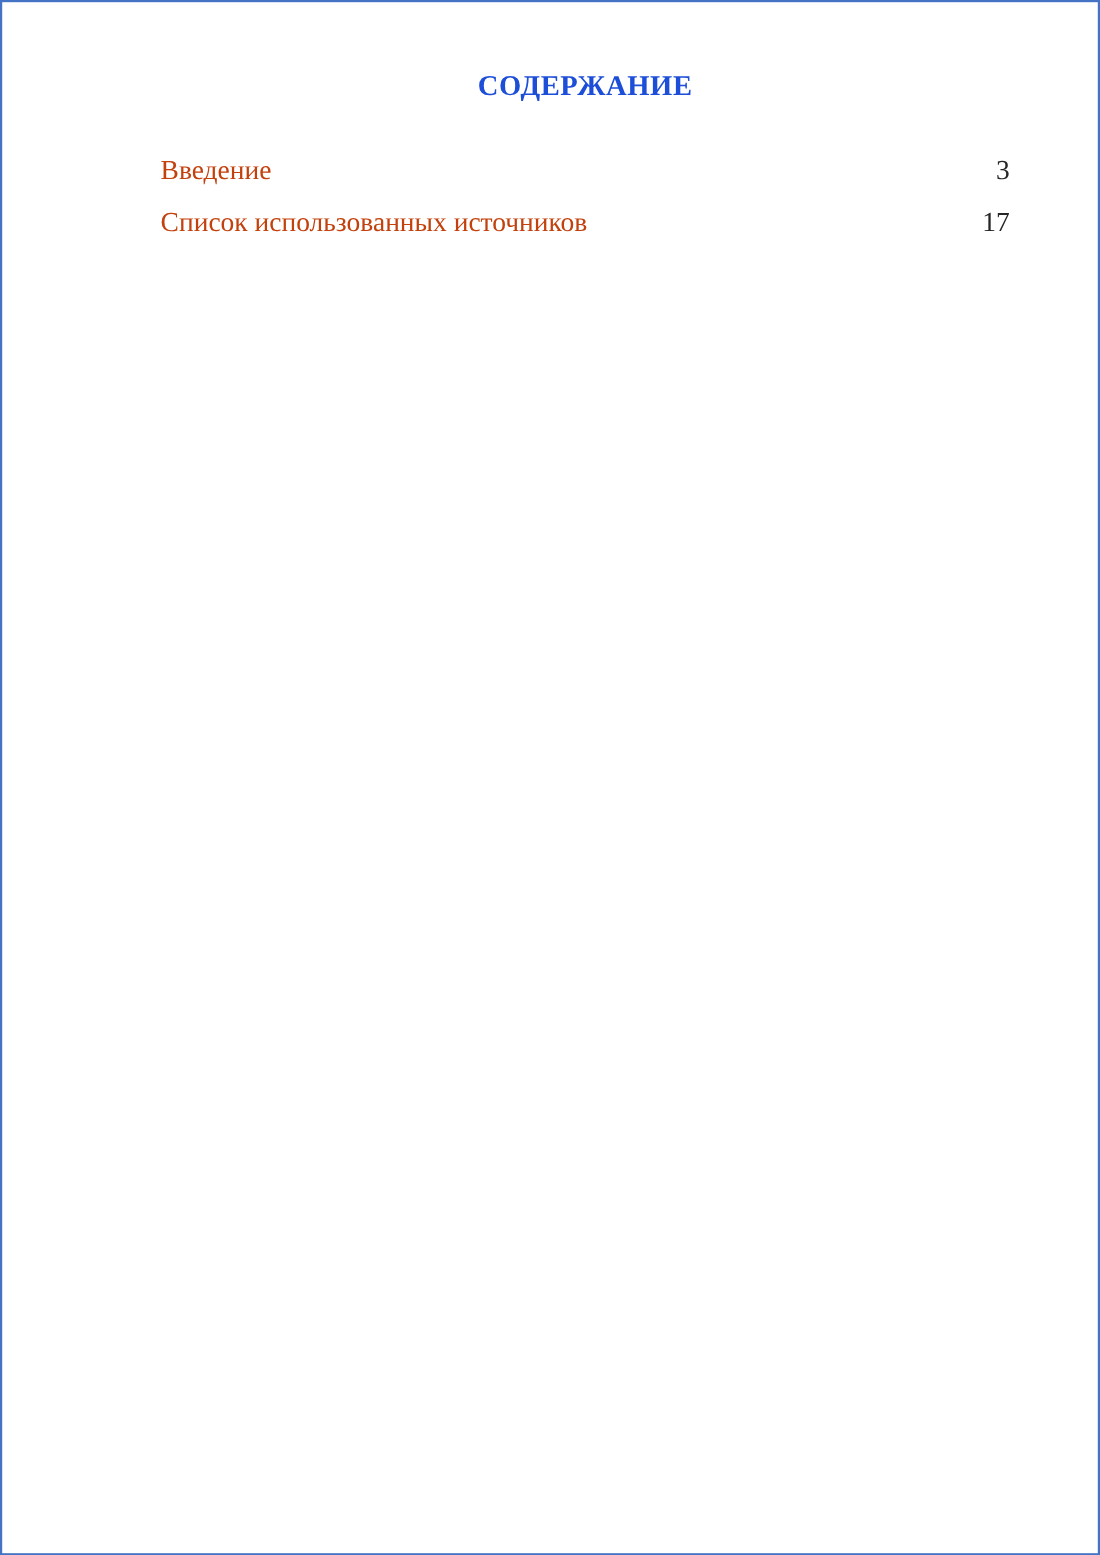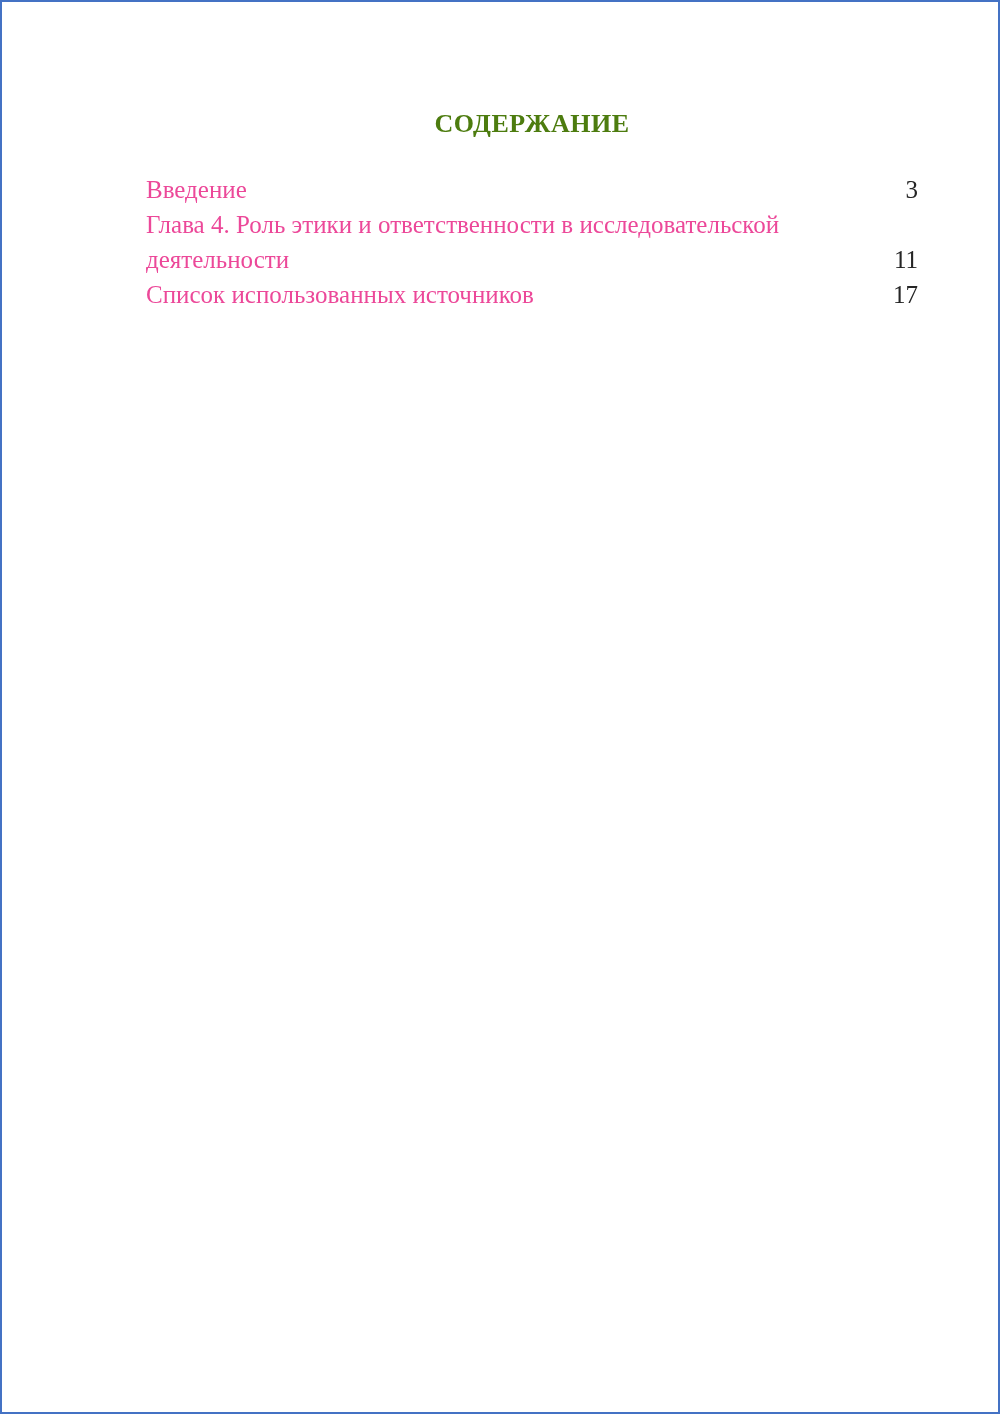--- a/index.html
+++ b/index.html
@@ -12,40 +12,41 @@
     font-family: "Liberation Serif", "DejaVu Serif", serif;
     color: #222222;
     overflow: hidden;
   }
   .page {
     position: relative;
     width: 100%;
     height: 100%;
   }
   .title {
-    margin: 107px 80px 0 144px;
+    margin: 61px 80px 0 144px;
     text-align: center;
     font-size: 26px;
     font-weight: bold;
     line-height: 30px;
     letter-spacing: 0.5px;
-    color: #4d7c0f;
+    color: #1d4ed8;
   }
   .toc {
     margin: 33px 80px 0 144px;
   }
   .toc-row {
     display: flex;
     align-items: flex-end;
     font-size: 25px;
     line-height: 35px;
   }
   .toc-label {
     width: 710px;
-    color: #ec4899;
+    color: #c2410c;
+    margin-top: 12px;
   }
   .toc-page {
     flex: 1;
     text-align: right;
     color: #262626;
   }
 </style>
 </head>
 <body>
 
@@ -56,24 +57,20 @@
   <div class="toc">
 
     <div class="toc-row">
       <span class="toc-label">Введение</span>
       <span class="toc-page">3</span>
     </div>
 
 
 
 
-    <div class="toc-row">
-      <span class="toc-label">Глава 4. Роль этики и ответственности в исследовательской деятельности</span>
-      <span class="toc-page">11</span>
-    </div>
 
 
 
     <div class="toc-row">
       <span class="toc-label">Список использованных источников</span>
       <span class="toc-page">17</span>
     </div>
 
   </div>
 

